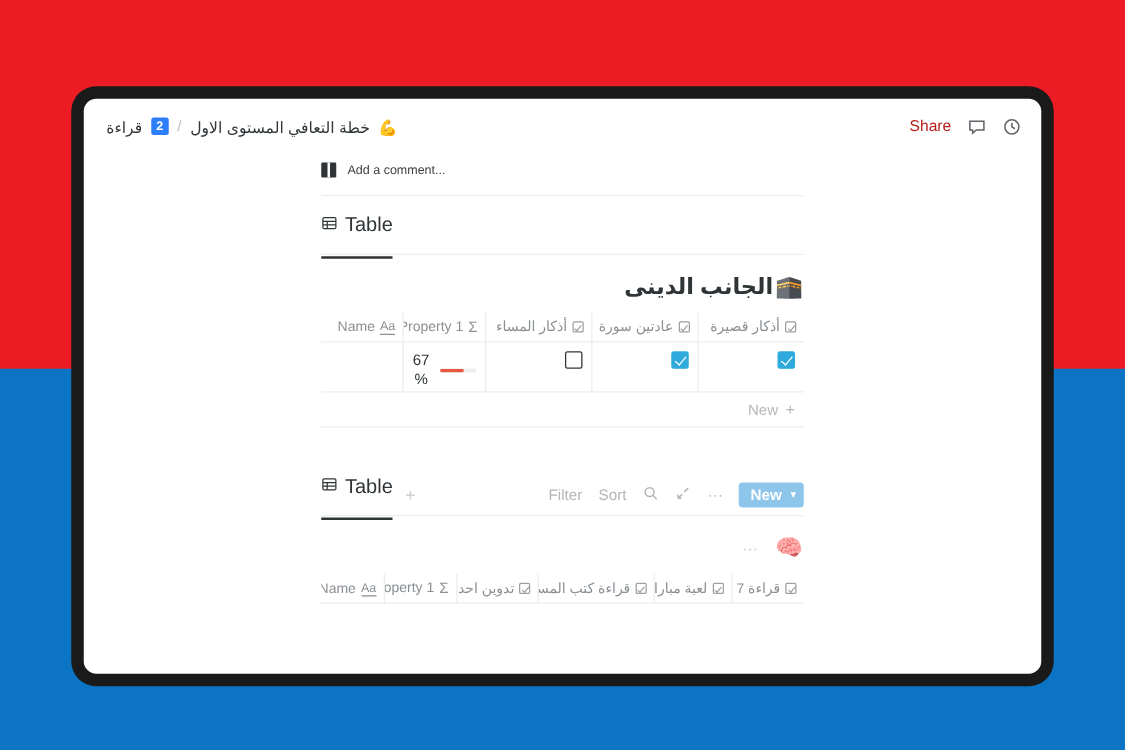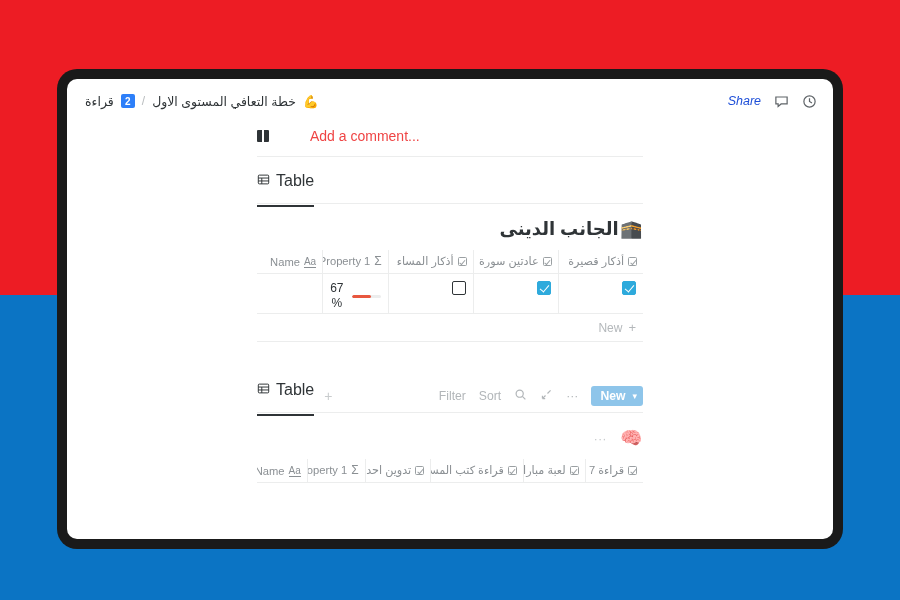--- a/index.html
+++ b/index.html
@@ -63,40 +63,40 @@
     min-width: 14px; height: 14px; padding: 0 2px;
     background: #2d7ff9; color: #fff;
     font-size: 10px; font-weight: bold;
     border-radius: 2px;
   }
   .topbar-right {
     margin-left: auto;
     display: flex; align-items: center; gap: 13px;
     color: #5f6468;
   }
-  .share-btn { font-size: 12.5px; color: #1d4ed8; cursor: pointer; font-style: italic; }
+  .share-btn { font-size: 12.5px; color: #b91c1c; cursor: pointer; }
   .ic { width: 15px; height: 15px; display: block; cursor: pointer; }
 
   
   .comment-row {
     display: flex; align-items: center; gap: 9px;
     padding: 0 0 0 190px;
     height: 26px;
   }
   .comment-av {
     width: 12px; height: 12px;
     background: #2f3437;
     border-radius: 1px;
     position: relative;
   }
   .comment-av::after {
     content: ""; position: absolute; left: 5px; top: 0;
     width: 2px; height: 12px; background: #fff;
   }
-  .comment-placeholder { font-size: 14px; color: #ef4444; margin-left: 32px; }
+  .comment-placeholder { font-size: 10px; color: #404040; }
 
   .divider {
     height: 1px; background: #eceded;
     margin: 7px 190px 0 190px;
   }
 
   
   .content { padding: 0 190px; }
 
   .para {

